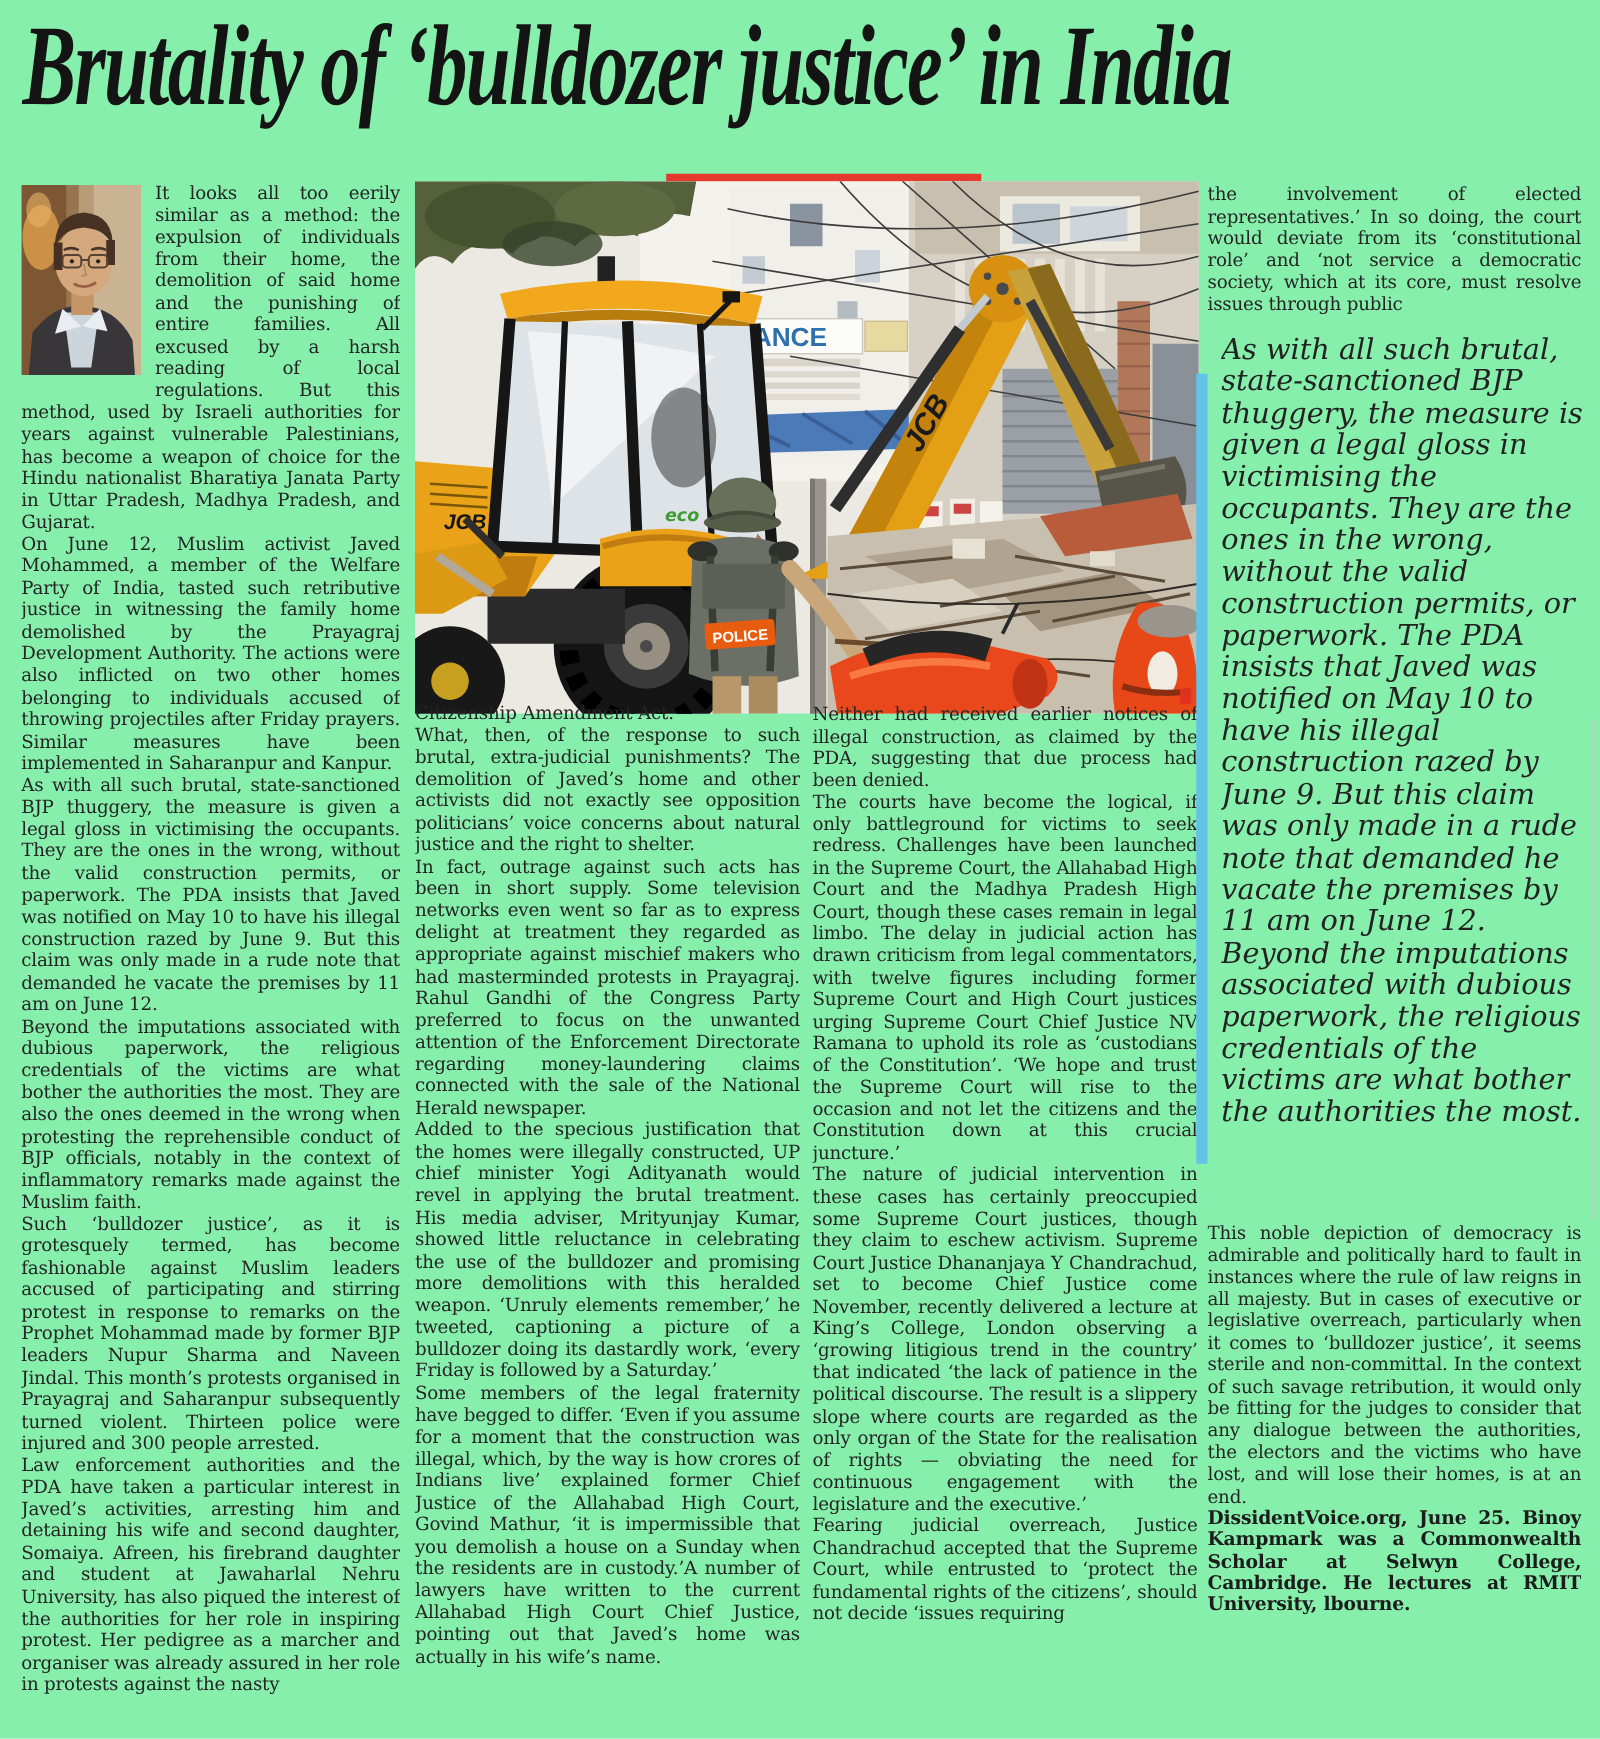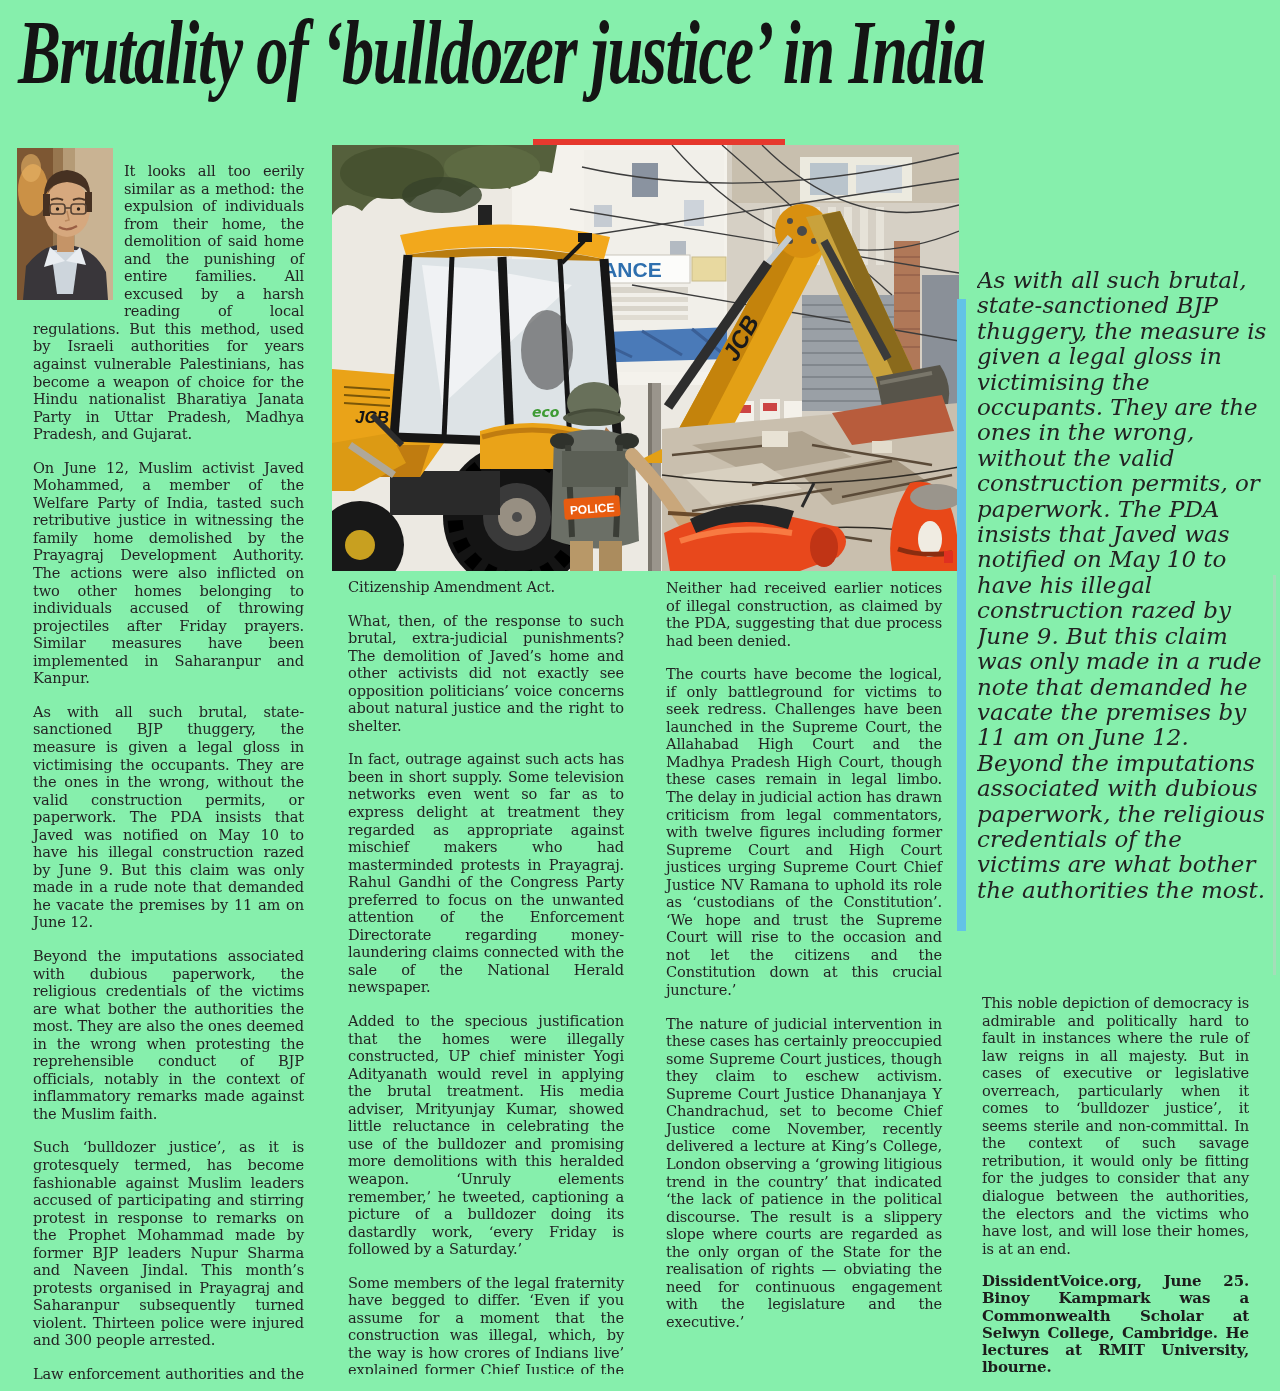--- a/index.html
+++ b/index.html
@@ -7,21 +7,21 @@
         font-family:"DejaVu Serif",serif;color:#242424;}
   .headline{position:absolute;left:18px;top:4px;white-space:nowrap;
             font-family:"Liberation Serif",serif;font-style:italic;font-weight:700;
             font-size:92px;line-height:1.05;color:#141414;letter-spacing:-2px;
             transform:scaleX(.70);transform-origin:left top;}
   .byline{position:absolute;left:533px;top:102px;background:#e6392e;color:#ffffff;
           font-family:"Liberation Serif",serif;font-weight:700;font-size:27px;
           padding:3px 18px 6px;letter-spacing:.5px;margin-top:37px;}
   .col{position:absolute;text-align:justify;font-size:14.6px;line-height:17.55px;
        letter-spacing:-.15px;overflow:hidden;hyphens:auto;}
-  .col p{margin:16px;}
+  .col p{margin:0;}
   .col1{left:17px;top:146px;width:303px;height:1240px;}
   .col2{left:332px;top:562px;width:308px;height:812px;}
   .col3{left:650px;top:563px;width:308px;height:812px;}
   .col4top{left:966px;top:147px;width:299px;height:126px;}
   .col4bottom{left:966px;top:978px;width:299px;height:410px;}
   .credit{font-weight:700;font-size:15px;line-height:17.2px;color:#1c1c1c;}
   .portrait{float:left;width:96px;height:152px;margin:2px 11px 4px 0;display:block;}
   .photo{position:absolute;left:332px;top:145px;width:627px;height:426px;}
   .quote-bar{position:absolute;left:957px;top:299px;width:9px;height:632px;background:#63c3e6;}
   .pullquote{position:absolute;left:977px;top:268px;width:290px;height:680px;overflow:hidden;
@@ -284,22 +284,26 @@
     <p>What, then, of the response to such brutal, extra-judicial punishments? The demolition of Javed’s home and other activists did not exactly see opposition politicians’ voice concerns about natural justice and the right to shelter.</p>
     <p>In fact, outrage against such acts has been in short supply. Some television networks even went so far as to express delight at treatment they regarded as appropriate against mischief makers who had masterminded protests in Prayagraj. Rahul Gandhi of the Congress Party preferred to focus on the unwanted attention of the Enforcement Directorate regarding money-laundering claims connected with the sale of the National Herald newspaper.</p>
     <p>Added to the specious justification that the homes were illegally constructed, UP chief minister Yogi Adityanath would revel in applying the brutal treatment. His media adviser, Mrityunjay Kumar, showed little reluctance in celebrating the use of the bulldozer and promising more demolitions with this heralded weapon. ‘Unruly elements remember,’ he tweeted, captioning a picture of a bulldozer doing its dastardly work, ‘every Friday is followed by a Saturday.’</p>
     <p>Some members of the legal fraternity have begged to differ. ‘Even if you assume for a moment that the construction was illegal, which, by the way is how crores of Indians live’ explained former Chief Justice of the Allahabad High Court, Govind Mathur, ‘it is impermissible that you demolish a house on a Sunday when the residents are in custody.’A number of lawyers have written to the current Allahabad High Court Chief Justice, pointing out that Javed’s home was actually in his wife’s name.</p>
   </div>
 
   <div class="col col3">
     <p>Neither had received earlier notices of illegal construction, as claimed by the PDA, suggesting that due process had been denied.</p>
     <p>The courts have become the logical, if only battleground for victims to seek redress. Challenges have been launched in the Supreme Court, the Allahabad High Court and the Madhya Pradesh High Court, though these cases remain in legal limbo. The delay in judicial action has drawn criticism from legal commentators, with twelve figures including former Supreme Court and High Court justices urging Supreme Court Chief Justice NV Ramana to uphold its role as ‘custodians of the Constitution’. ‘We hope and trust the Supreme Court will rise to the occasion and not let the citizens and the Constitution down at this crucial juncture.’</p>
     <p>The nature of judicial intervention in these cases has certainly preoccupied some Supreme Court justices, though they claim to eschew activism. Supreme Court Justice Dhananjaya Y Chandrachud, set to become Chief Justice come November, recently delivered a lecture at King’s College, London observing a ‘growing litigious trend in the country’ that indicated ‘the lack of patience in the political discourse. The result is a slippery slope where courts are regarded as the only organ of the State for the realisation of rights — obviating the need for continuous engagement with the legislature and the executive.’</p>
-  </div>
-
+    <p>Fearing judicial overreach, Justice Chandrachud accepted that the Supreme Court, while entrusted to ‘protect the fundamental rights of the citizens’, should not decide ‘issues requiring</p>
+  </div>
+
+  <div class="col col4top">
+    <p>the involvement of elected representatives.’ In so doing, the court would deviate from its ‘constitutional role’ and ‘not service a democratic society, which at its core, must resolve issues through public</p>
+  </div>
 
   <div class="quote-bar"></div>
   <div class="pullquote">As with all such brutal, state-sanctioned BJP thuggery, the measure is given a legal gloss in victimising the occupants. They are the ones in the wrong, without the valid construction permits, or paperwork. The PDA insists that Javed was notified on May 10 to have his illegal construction razed by June 9. But this claim was only made in a rude note that demanded he vacate the premises by 11 am on June 12. Beyond the imputations associated with dubious paperwork, the religious credentials of the victims are what bother the authorities the most.</div>
 
   <div class="col col4bottom">
     <p>This noble depiction of democracy is admirable and politically hard to fault in instances where the rule of law reigns in all majesty. But in cases of executive or legislative overreach, particularly when it comes to ‘bulldozer justice’, it seems sterile and non-committal. In the context of such savage retribution, it would only be fitting for the judges to consider that any dialogue between the authorities, the electors and the victims who have lost, and will lose their homes, is at an end.</p>
     <p class="credit">DissidentVoice.org, June 25. Binoy Kampmark was a Commonwealth Scholar at Selwyn College, Cambridge. He lectures at RMIT University, lbourne.</p>
   </div>
 
   <div class="scan-artifact"></div>

